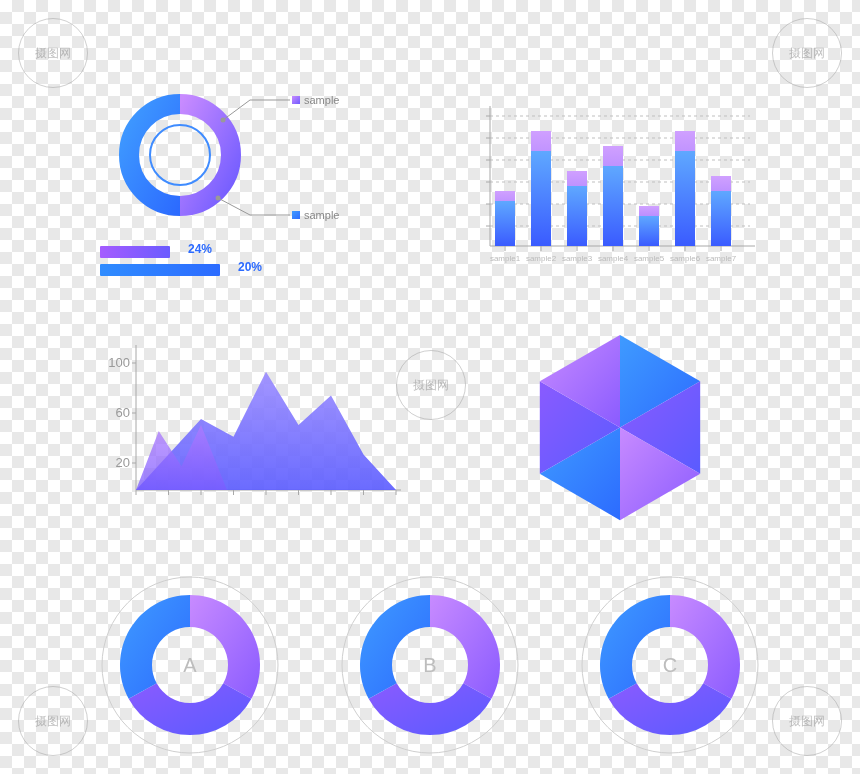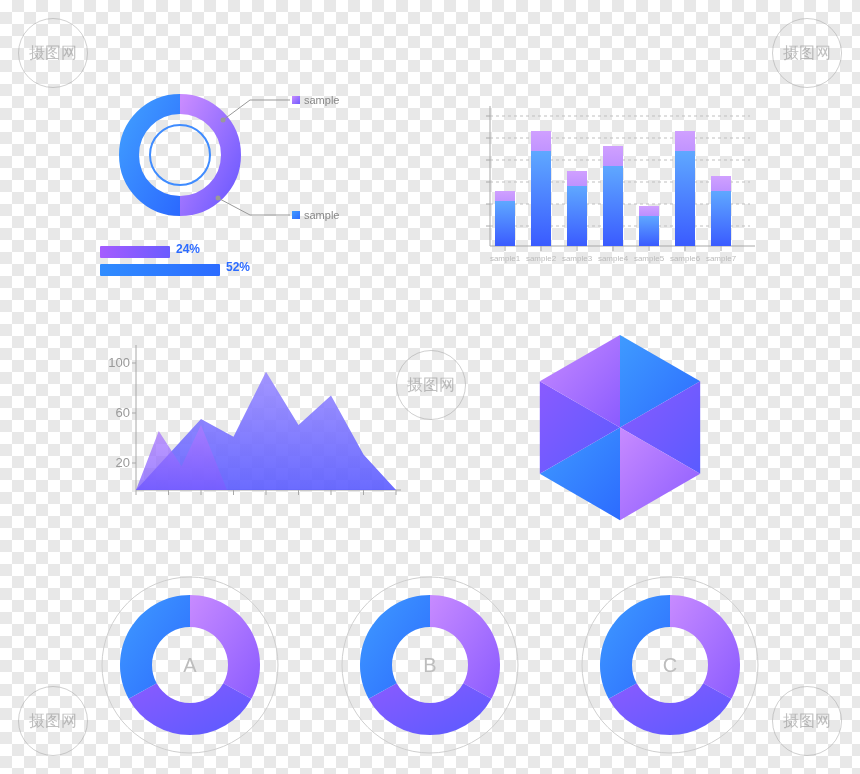--- a/index.html
+++ b/index.html
@@ -13,36 +13,36 @@
   background-size:24px 24px;
   background-position:0 0,0 12px,12px -12px,-12px 0;
   background-color:#fff;
   position:relative;
   font-family:Arial,Helvetica,sans-serif;
 }
 
 .wm{
   position:absolute;width:68px;height:68px;border:1px solid rgba(160,160,160,.5);
   border-radius:50%;display:flex;align-items:center;justify-content:center;
-  color:rgba(140,140,140,.55);font-size:16px;pointer-events:none;user-select:none;
+  color:rgba(140,140,140,.55);font-size:12px;pointer-events:none;user-select:none;
 }
 
 .panel{position:absolute}
 
 
 #donut-top{left:100px;top:80px;width:240px}
 #donut-top svg{display:block}
 .legend-line{stroke:#999;stroke-width:1;fill:none}
 .legend-txt{font-size:11px;fill:#888;color:#888}
 
 
 .hbar{height:12px;border-radius:1px;margin-top:6px}
 .hbar.purple{background:linear-gradient(90deg,#a55cff,#6b5bff);width:70px}
 .hbar.blue{background:linear-gradient(90deg,#2f8cff,#2c6bff);width:120px}
-.pct{font-size:12px;font-weight:bold;color:#2c6bff;margin-left:6px}
+.pct{font-size:12px;font-weight:bold;color:#2c6bff;margin-left:18px}
 
 
 #barchart{left:470px;top:96px;width:290px}
 .axis{stroke:#a8a8a8;stroke-width:1}
 .grid{stroke:#bfbfbf;stroke-width:1;stroke-dasharray:3 3}
 .xlbl{font-size:8px;fill:#bbb;text-anchor:middle}
 .ytick{stroke:#a8a8a8;stroke-width:1}
 
 
 #areachart{left:96px;top:335px;width:310px}
@@ -109,21 +109,21 @@
     <circle cx="118" cy="118" r="2.5" fill="#999"></circle>
     <rect x="192" y="131" width="8" height="8" fill="url(#gBlue)"></rect>
     <text x="204" y="139" class="legend-txt">sample A</text>
   </svg>
   <div style="display:flex;align-items:center">
     <div class="hbar purple"></div>
     <span class="pct">24%</span>
   </div>
   <div style="display:flex;align-items:center">
     <div class="hbar blue"></div>
-    <span class="pct">52%</span>
+    <span class="pct">20%</span>
   </div>
 </div>
 
 <div id="barchart" class="panel">
   <svg width="290" height="180" viewBox="0 0 290 180">
     <defs>
       <linearGradient id="barBack" x1="0" y1="0" x2="0" y2="1">
         <stop offset="0%" stop-color="#d0a0ff"></stop>
           <stop offset="100%" stop-color="#7a5bff"></stop>
       </linearGradient>

